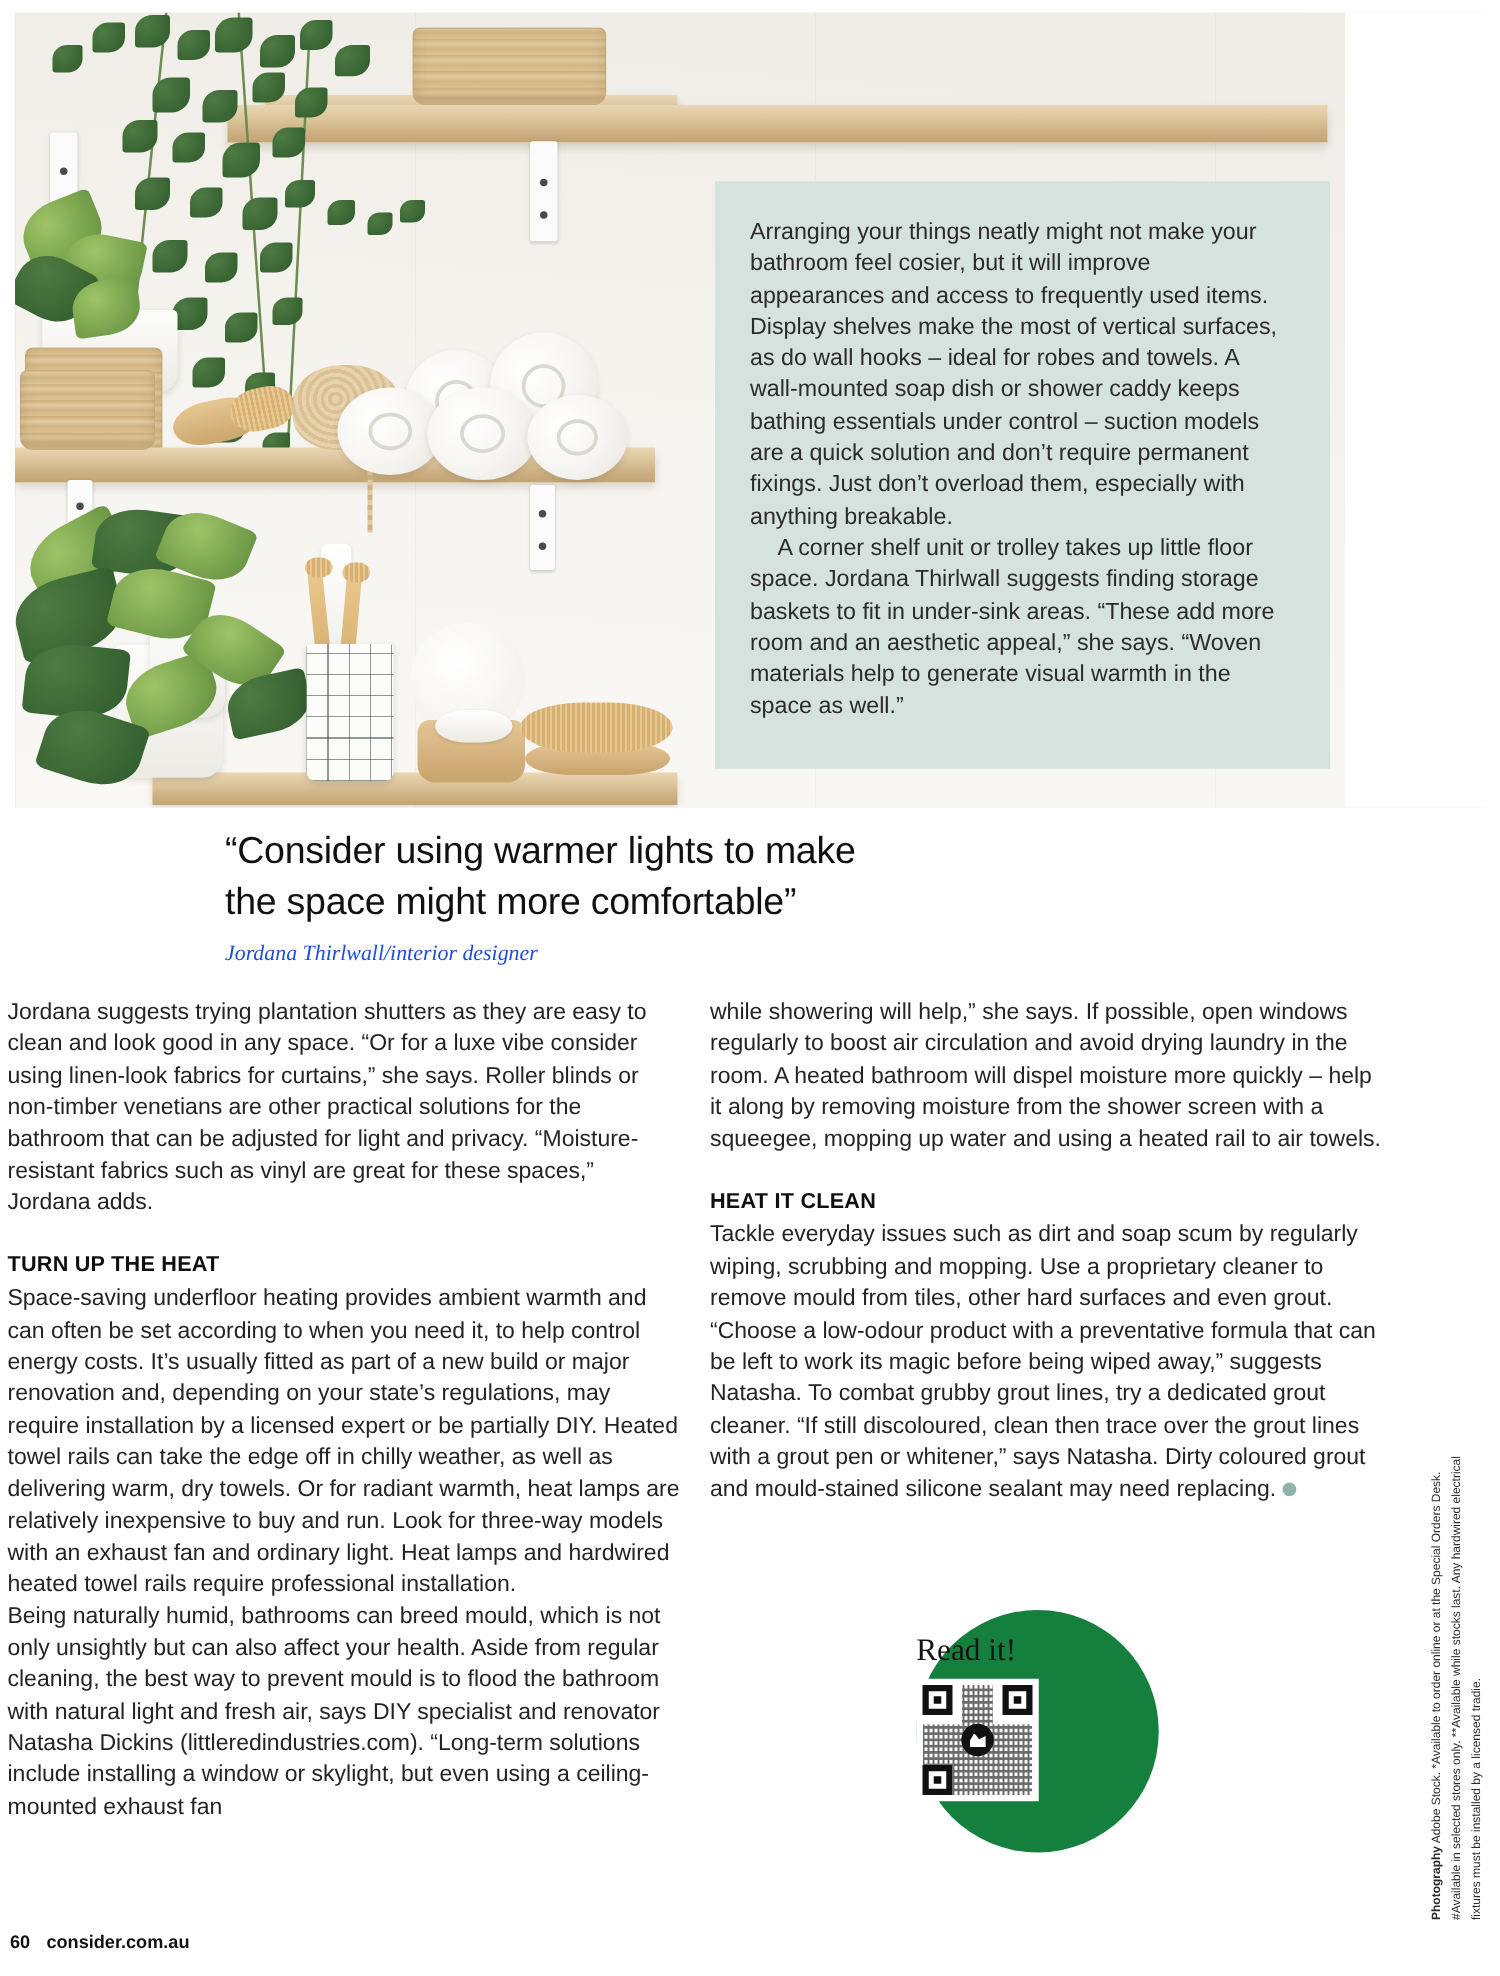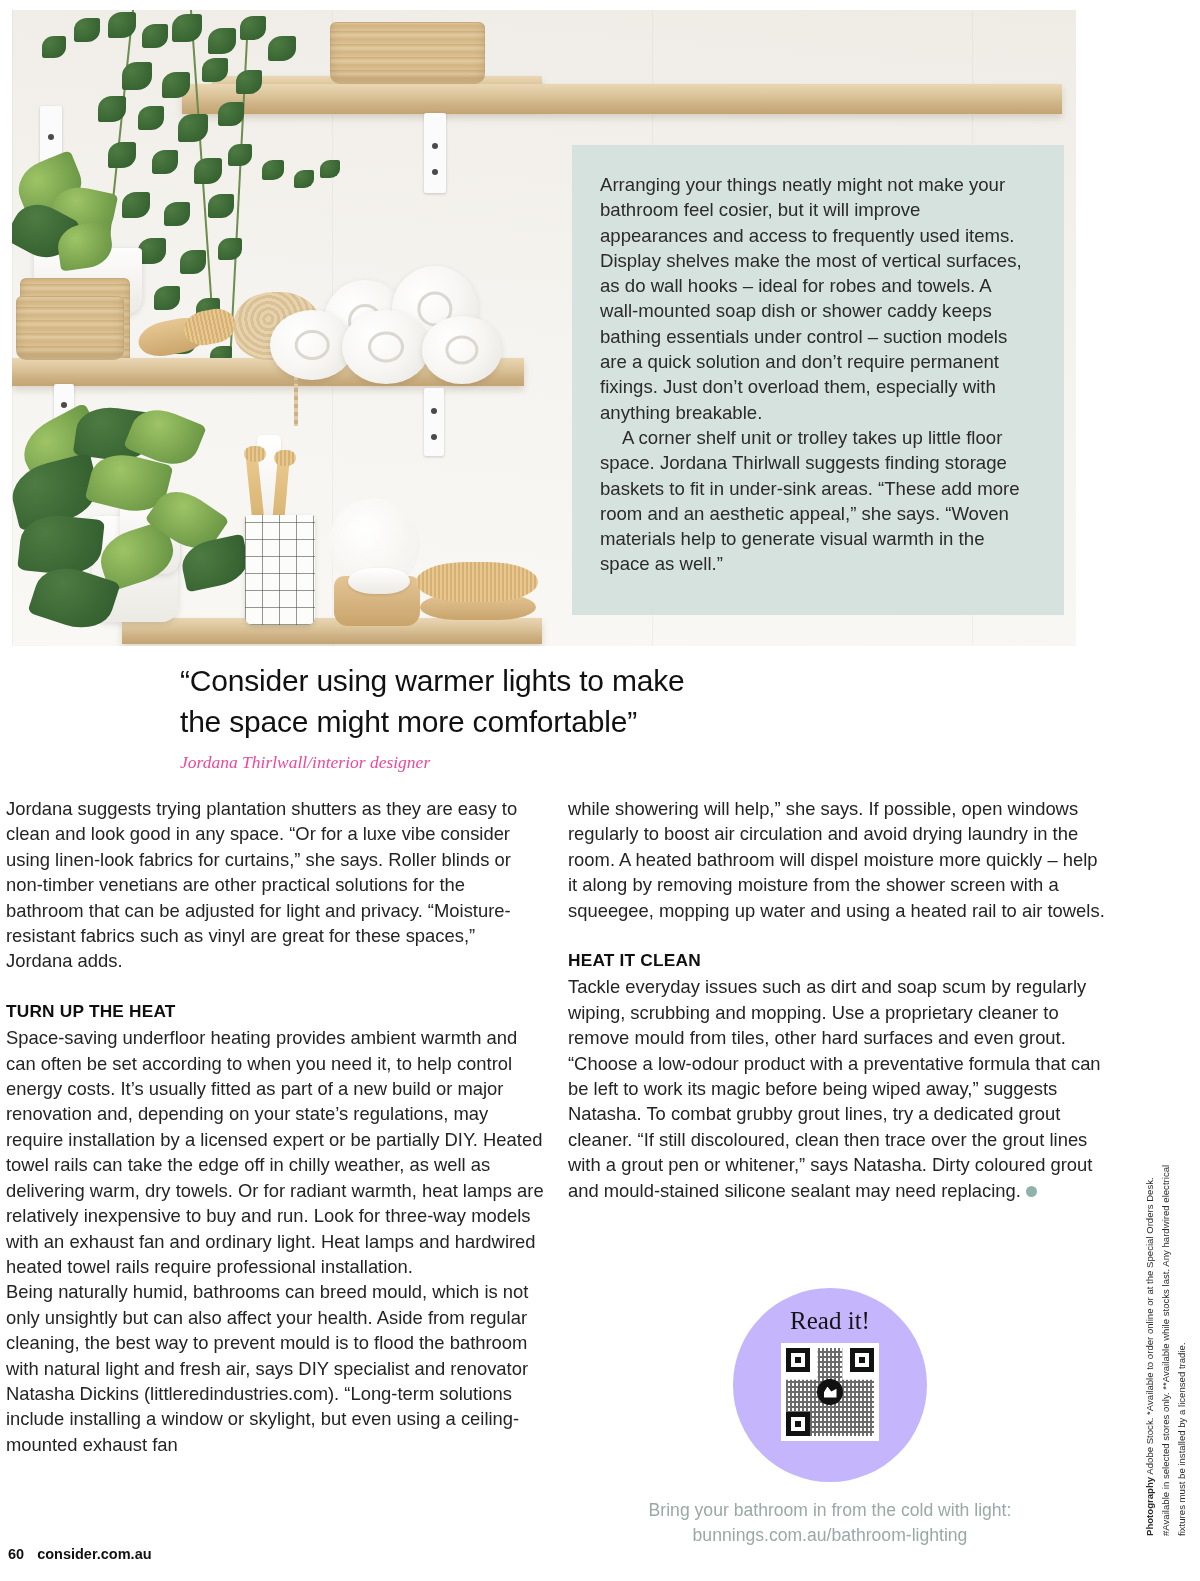--- a/index.html
+++ b/index.html
@@ -162,21 +162,21 @@
   .pullquote {
     position:absolute; left:180px; top:660px; width:840px;
     text-align:left;
   }
   .pullquote .pq-line {
     font-size:30px; line-height:41px; color:#111; letter-spacing:-0.2px;
   }
   .pullquote .pq-attrib {
     margin-top:10px;
     font-family:"Liberation Serif", serif;
-    font-style:italic; font-size:17.5px; color:#ec4899;
+    font-style:italic; font-size:17.5px; color:#1d4ed8;
   }
 
   
   .col {
     position:absolute; top:796px; width:538px;
     font-size:18.4px; line-height:25.4px; color:#242424;
   }
   .col-left  { left:6px; }
   .col-right { left:568px; }
   .col p { margin:0; }
@@ -188,23 +188,23 @@
     display:inline-block; width:11px; height:11px; border-radius:50%;
     background:#8fb3aa; vertical-align:middle; margin-left:5px;
   }
 
   
   .readit-wrap {
     position:absolute; left:620px; top:1270px; width:420px; text-align:center;
   }
   .readit-circle {
     width:194px; height:194px; border-radius:50%;
-    background:#c4b5fd;
+    background:#15803d;
     margin:18px auto 0 auto;
-    display:flex; flex-direction:column; align-items:center;
+    display:flex; flex-direction:column; align-items:flex-start;
     padding-top:20px;
   }
   .readit-title {
     font-family:"Liberation Serif", serif;
     font-size:25px; color:#141414; line-height:1;
     margin-bottom:10px;
   }
   .qr {
     width:98px; height:98px; background:#ffffff; padding:5px;
     position:relative;
@@ -422,24 +422,20 @@
         <div class="qr-noise"></div>
         <div class="qr-eye tl"></div>
         <div class="qr-eye tr"></div>
         <div class="qr-eye bl"></div>
         <div class="qr-logo">
             <span></span>
           </div>
       </div>
     </div>
   </div>
-  <div class="readit-caption">
-    <div>Bring your bathroom in from the cold with light:</div>
-    <div>bunnings.com.au/bathroom-lighting</div>
-  </div>
 </div>
 
 <div class="credit-rot">
   <b>Photography</b><span> Adobe Stock. *Available to order online or at the Special Orders Desk. #Available in selected stores only. **Available while stocks last. Any hardwired electrical fixtures must be installed by a licensed tradie.</span>
 </div>
 
 <div class="footer">
   <span class="pg">60</span><span>consider.com.au</span>
 </div>
 

